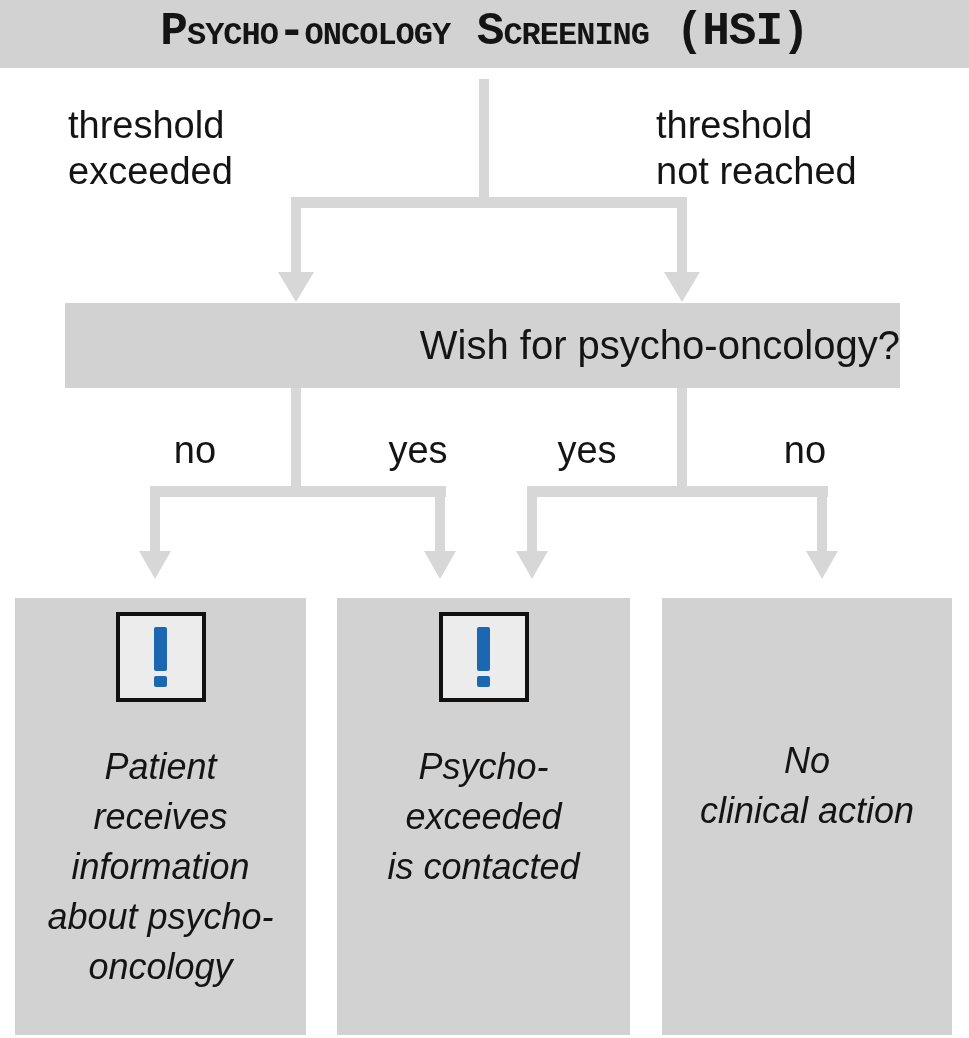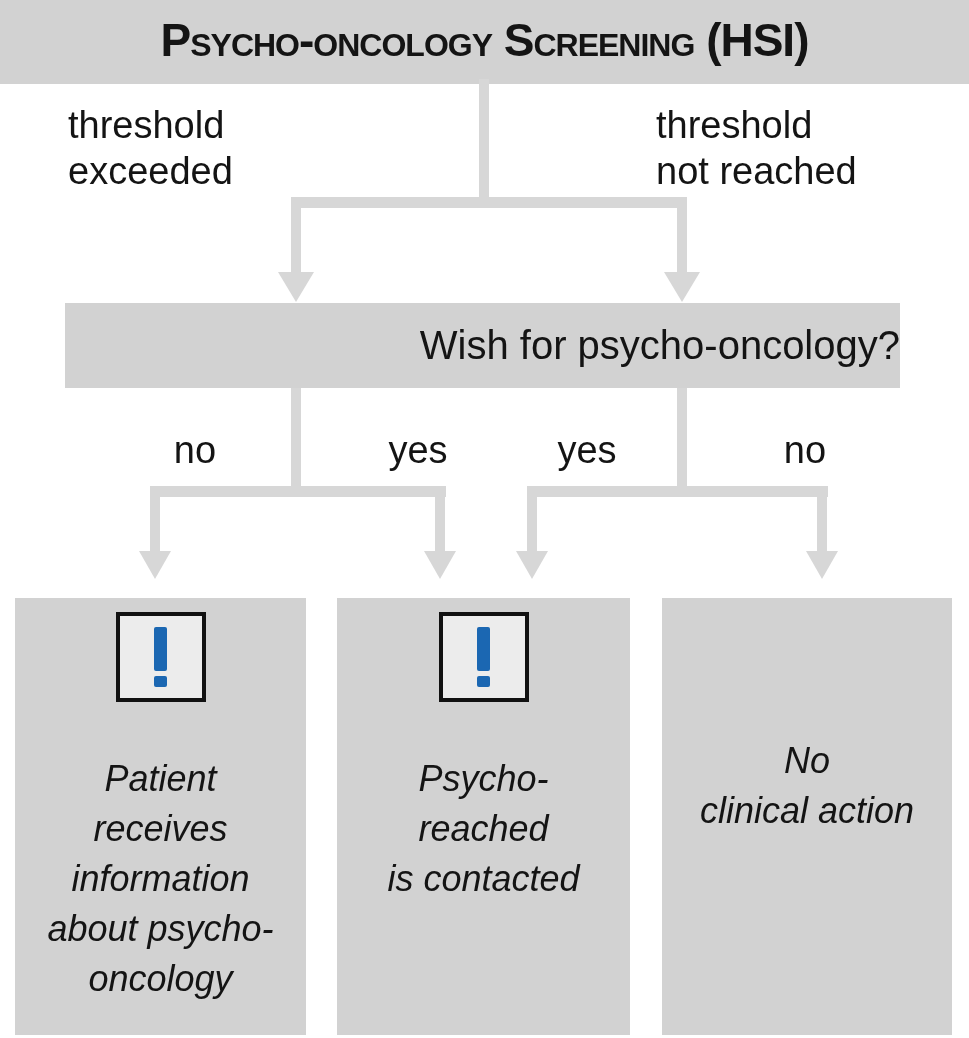--- a/index.html
+++ b/index.html
@@ -13,22 +13,22 @@
   }
   html,body{margin:0;padding:0;background:var(--background);}
   #canvas{
     position:relative;width:969px;height:1038px;overflow:hidden;
     background:var(--background);
     font-family:"Liberation Sans",sans-serif;color:var(--text);
   }
   .abs{position:absolute;}
   
   .header{
-    left:0;top:0;width:969px;height:84px;background:var(--box-gray);
-    display:flex;align-items:center;justify-content:center;
+    left:0;top:0;width:969px;height:68px;background:var(--box-gray);
+    display:flex;align-items:center;justify-content:center;font-family:Liberation Mono, monospace;
   }
   .header-title{
     font-weight:700;font-size:46px;font-variant:small-caps;
     letter-spacing:-1px;transform:translateY(-2px);
   }
   
   .branch-label{
     font-size:38px;line-height:46px;white-space:pre-line;
   }
   .answer-label{
@@ -45,21 +45,21 @@
   }
   
   .decision-box{
     left:65px;top:303px;width:835px;height:85px;background:var(--box-gray);
     display:flex;align-items:center;justify-content:flex-end;
     font-size:40px;
   }
   
   .outcome-box{
     top:598px;height:437px;background:var(--box-gray);
-    display:flex;flex-direction:column;align-items:center;gap:12px;
+    display:flex;flex-direction:column;align-items:center;
   }
   .outcome-text{
     font-style:italic;font-size:36px;line-height:50px;text-align:center;
     white-space:pre-line;margin-top:40px;
   }
   .outcome-text.no-icon{margin-top:138px;}
   .excl-icon{
     margin-top:14px;width:82px;height:82px;background:var(--icon-bg);
     border:4px solid var(--icon-border);
     display:flex;flex-direction:column;align-items:center;justify-content:center;
@@ -126,21 +126,21 @@
 about psycho-
 oncology</div>
   </div>
 
   <div class="abs outcome-box" style="left:337px;width:293px;">
     <div class="excl-icon">
       <div class="excl-bar"></div>
       <div class="excl-dot"></div>
     </div>
     <div class="outcome-text">Psycho-
-reached
+exceeded
 is contacted</div>
   </div>
 
   <div class="abs outcome-box" style="left:662px;width:290px;">
     <div class="outcome-text no-icon">No
 clinical action</div>
   </div>
 
 </div>
 

